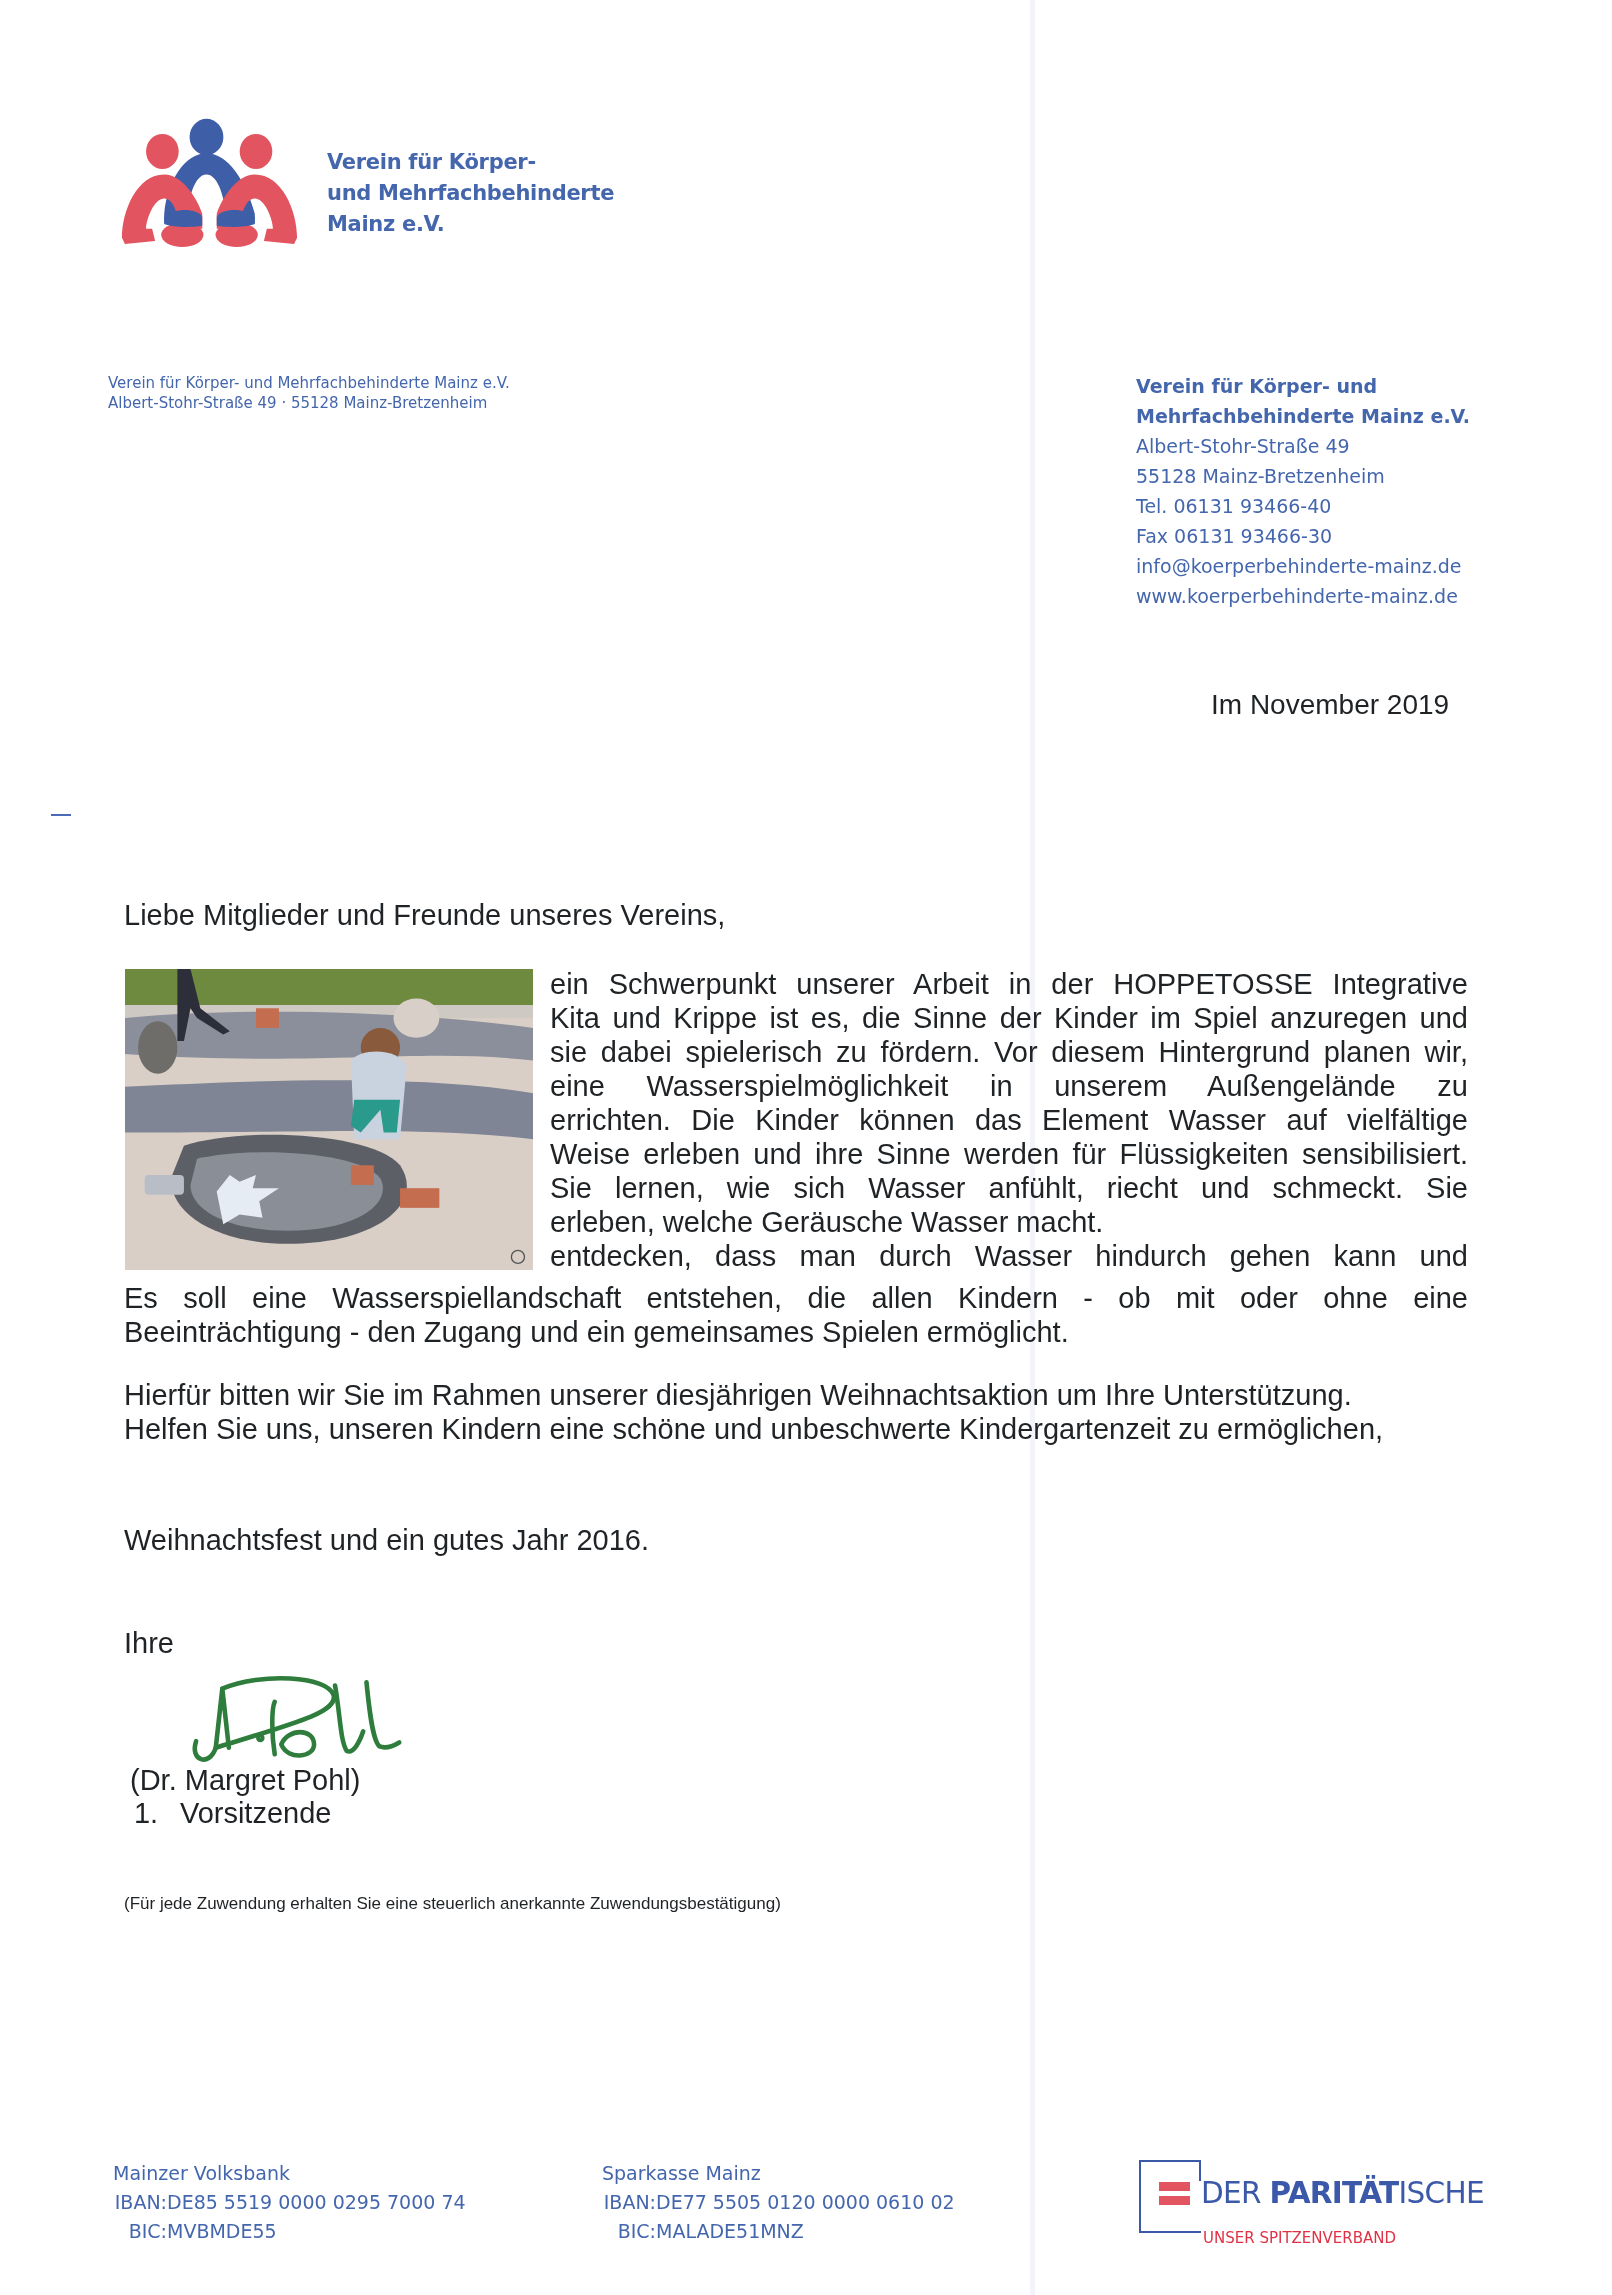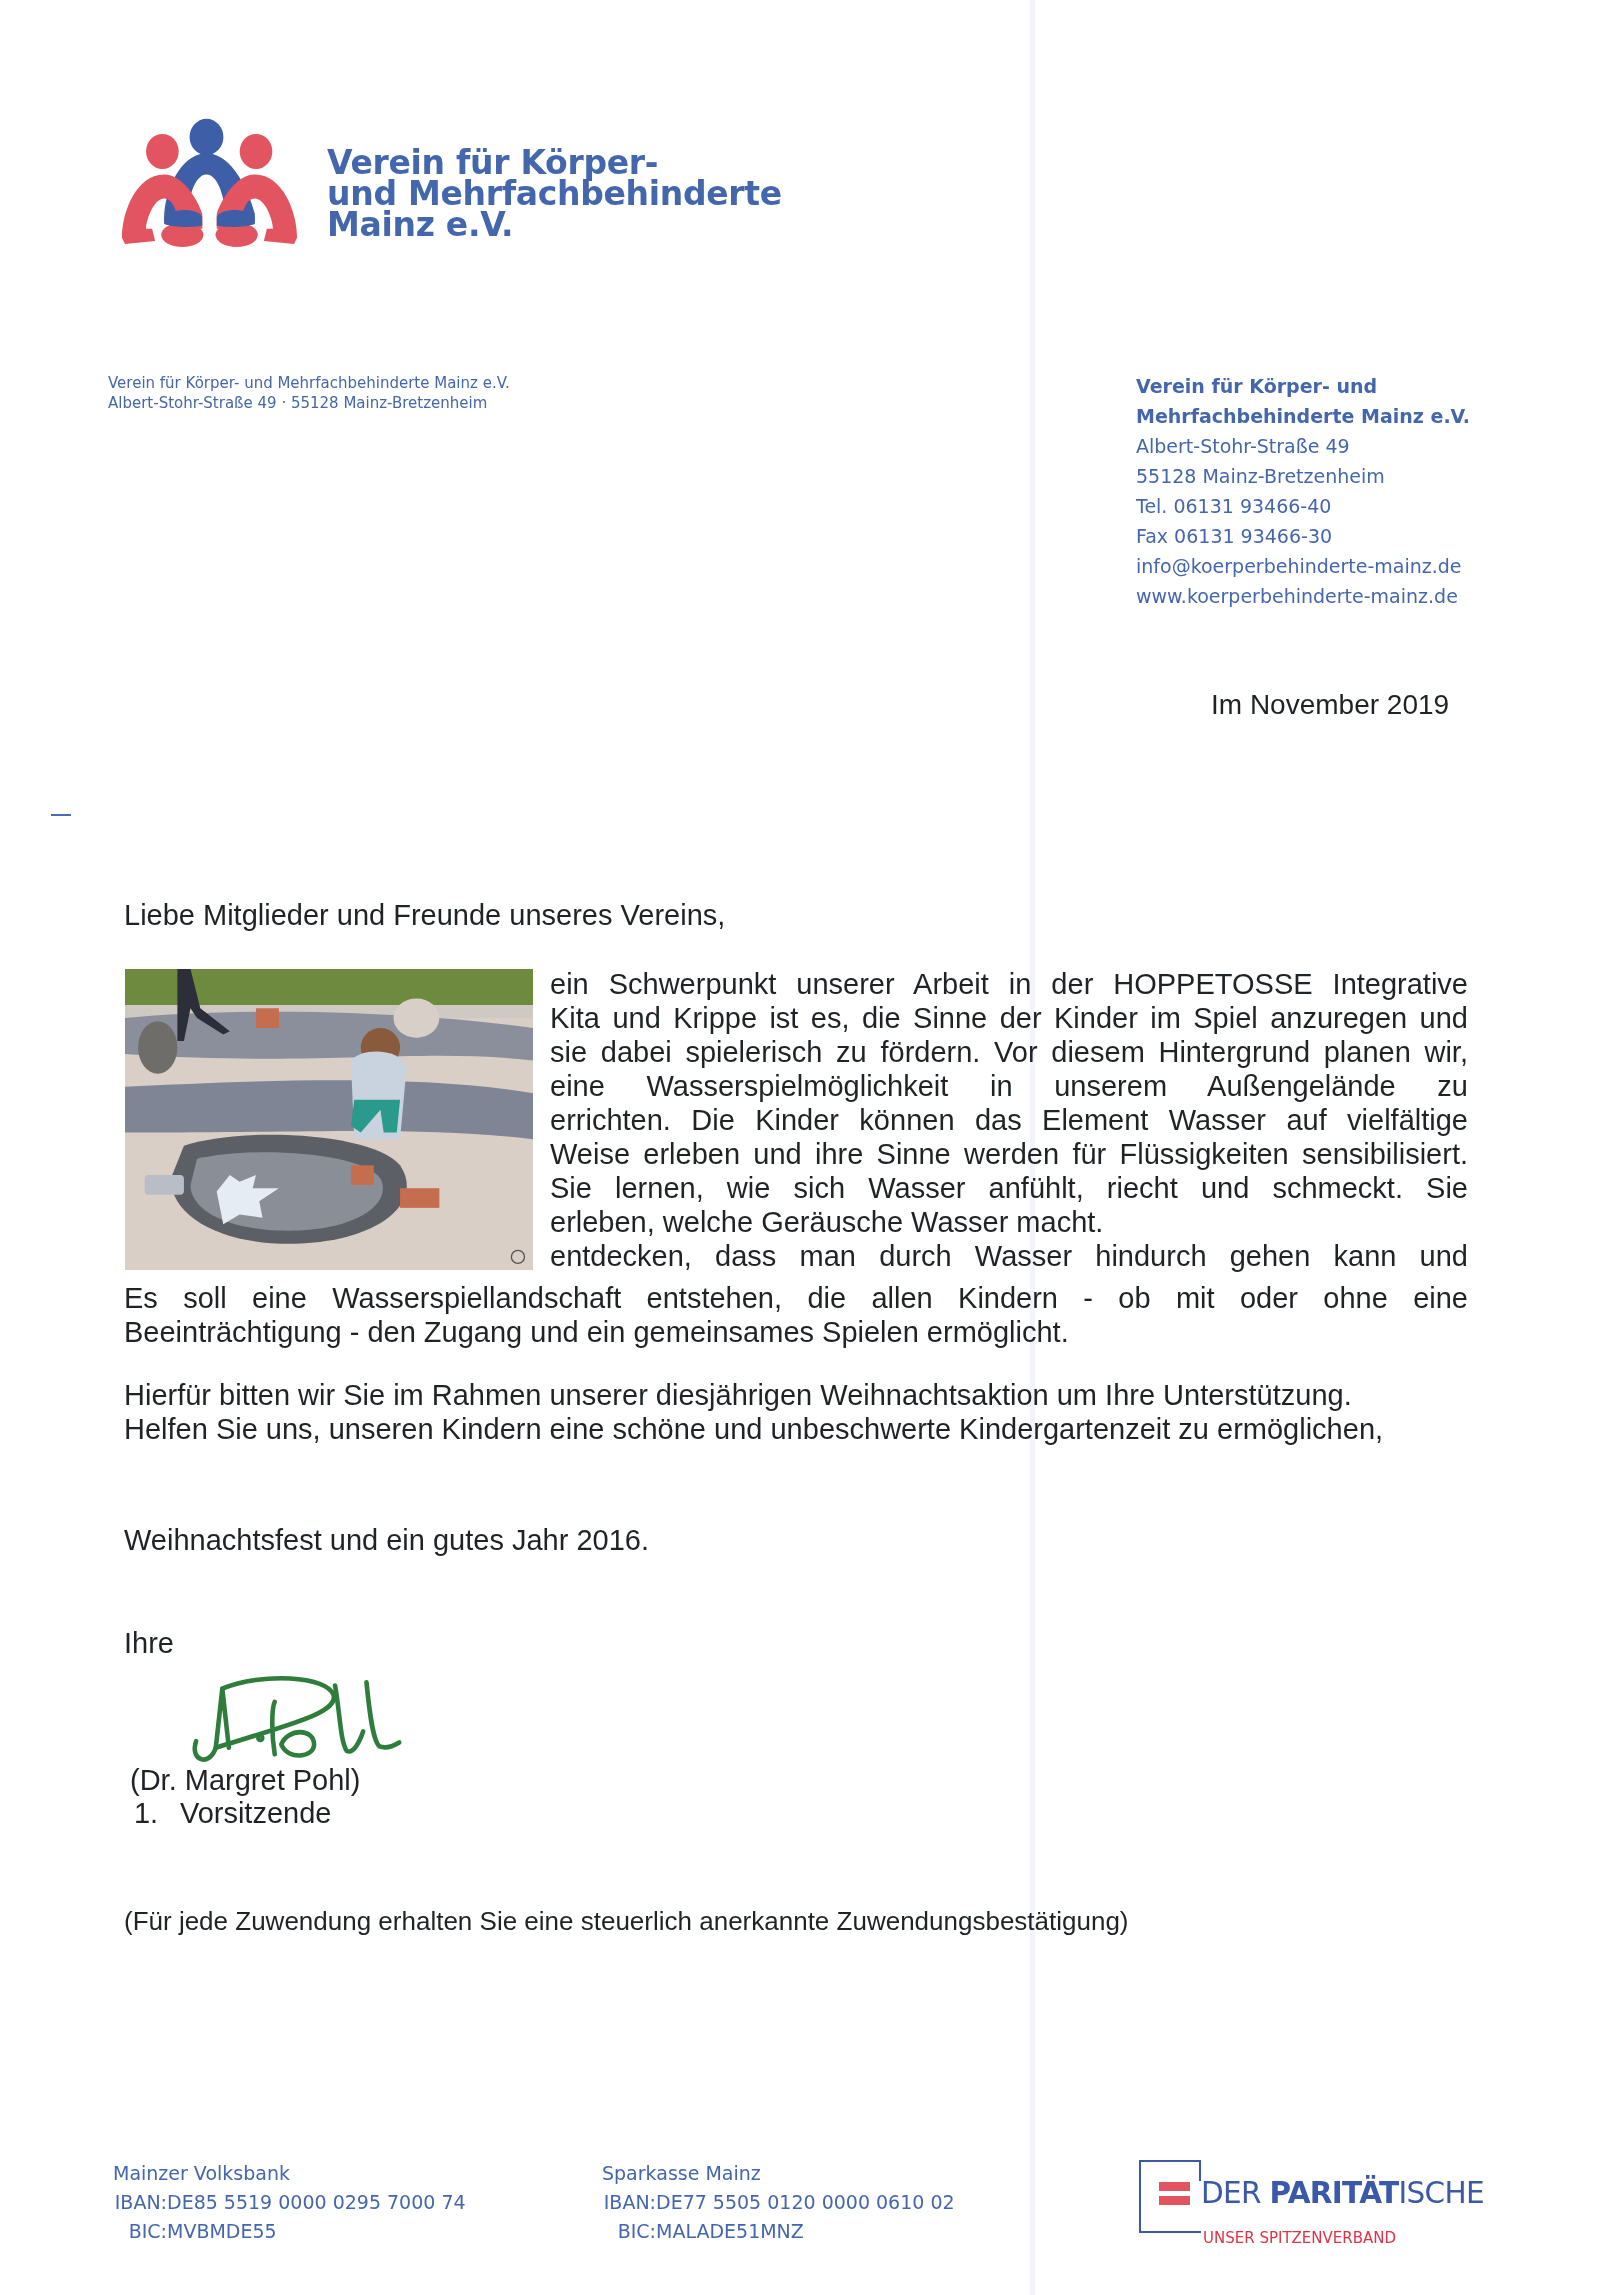--- a/index.html
+++ b/index.html
@@ -5,21 +5,21 @@
   html, body { margin: 0; padding: 0; background: #ffffff; }
   body { width: 1612px; height: 2295px; position: relative; overflow: hidden;
          font-family: "Liberation Sans", sans-serif; color: #1f2326; }
   .abs { position: absolute; }
   .scanline { position: absolute; left: 1030px; top: 0; width: 5.2px; height: 2295px;
               background: #f3f4fb; }
   .fold-mark { position: absolute; left: 51px; top: 814px; width: 19.6px; height: 2px; background: #4a6bb5; }
 
   
   .logo { left: 105px; top: 108px; width: 209px; height: 151px; }
-  .logo-text { left: 327px; top: 147px; font-family: "DejaVu Sans", sans-serif; font-size: 33px;
+  .logo-text { left: 327px; top: 147px; font-family: "DejaVu Sans", sans-serif; font-size: 21px;
                line-height: 31px; color: #4466ad; font-weight: bold; letter-spacing: -0.3px; }
   .logo-text div { white-space: nowrap; }
 
   
   .sender { left: 108px; top: 373px; font-family: "DejaVu Sans", sans-serif; font-size: 15px;
             line-height: 20px; color: #4466ad; }
   .sender div { white-space: nowrap; }
 
   
   .contact { left: 1136px; top: 371px; font-family: "DejaVu Sans", sans-serif; font-size: 19px;
@@ -41,21 +41,21 @@
   .p2 { top: 1281px; }
   .p3 { top: 1378px; }
   .p4 { top: 1523px; }
   .bold { font-weight: bold; }
 
   .closing { left: 124px; top: 1627px; font-size: 29px; }
   .signature { left: 183px; top: 1669px; width: 249px; height: 105px; }
   .signer { left: 130px; top: 1764px; font-size: 29px; line-height: 33px; white-space: nowrap; }
   .signer .num { display: inline-block; width: 46px; padding-left: 3.9px; }
 
-  .footnote { left: 124px; top: 1894px; font-size: 26px; white-space: nowrap; margin-top: 12px; }
+  .footnote { left: 124px; top: 1894px; font-size: 17px; white-space: nowrap; }
 
   .bank { font-family: "DejaVu Sans", sans-serif; font-size: 19px; line-height: 29px; color: #4466ad; white-space: nowrap; }
   .bank1 { left: 113px; top: 2159px; }
   .bank2 { left: 602px; top: 2159px; }
   .bank .lbl { display: inline-block; width: 54px; text-align: right; }
 
   .paritaet { left: 1139px; top: 2160px; width: 393px; height: 79px; }
   .par-frame { position: absolute; left: 0; top: 0; width: 60px; height: 69px;
                border-left: 2px solid #3b59a8; border-top: 2px solid #3b59a8; border-bottom: 2px solid #3b59a8; }
   .par-frame-top-right { position: absolute; left: 60px; top: 0; width: 2px; height: 21px; background: #3b59a8; }

